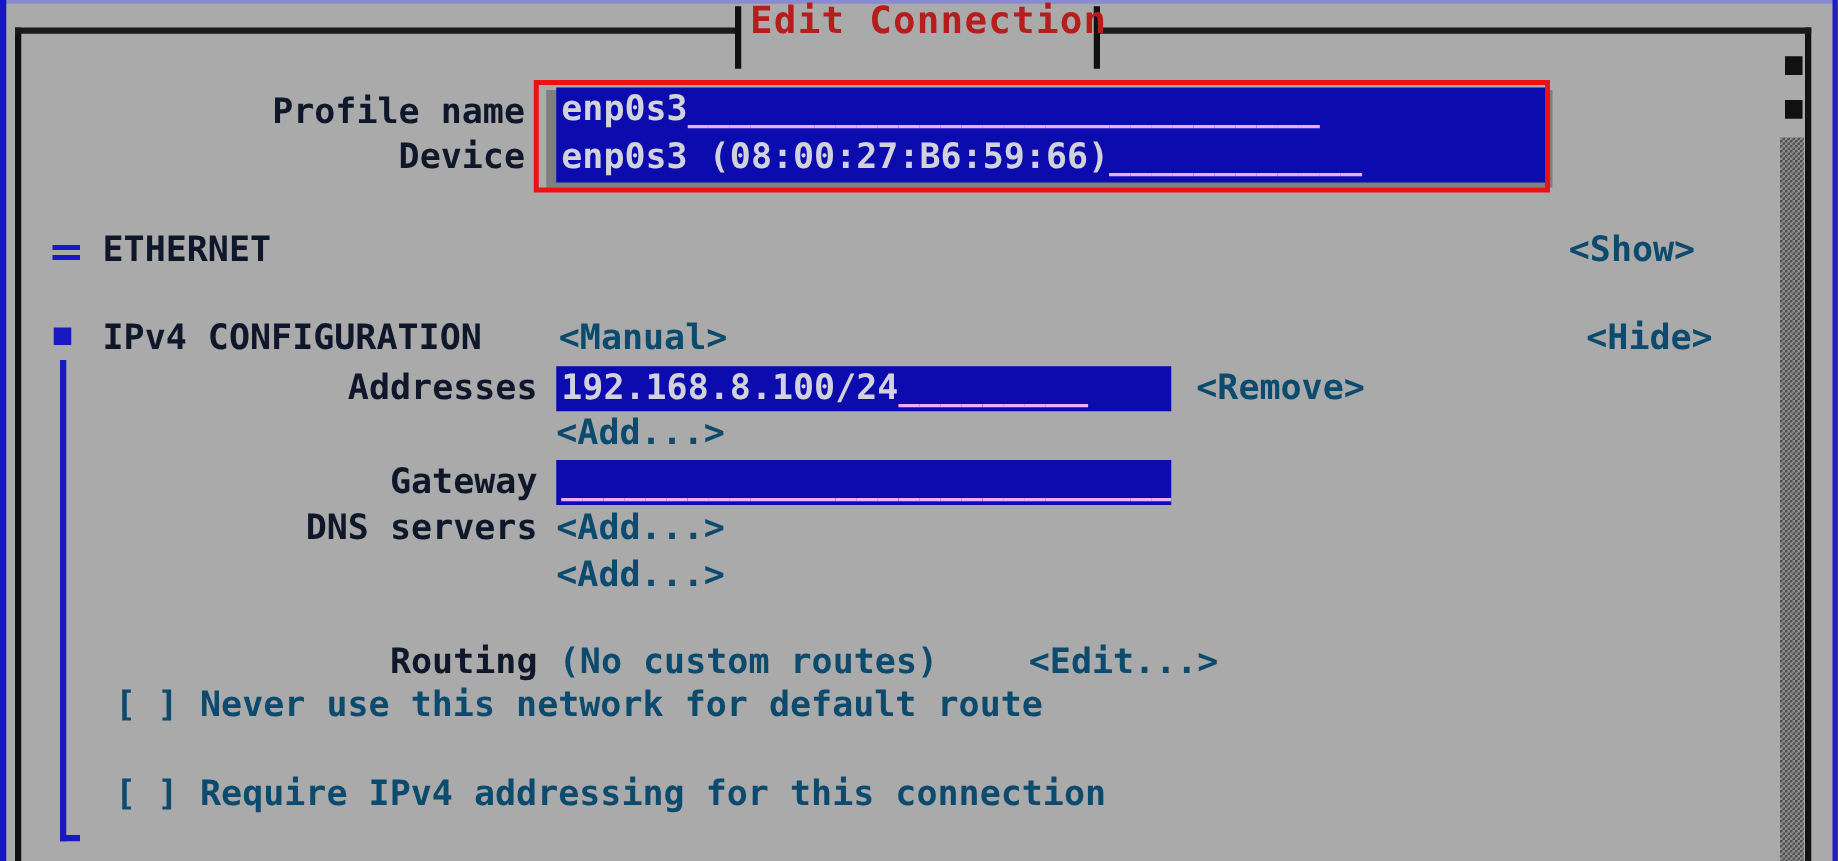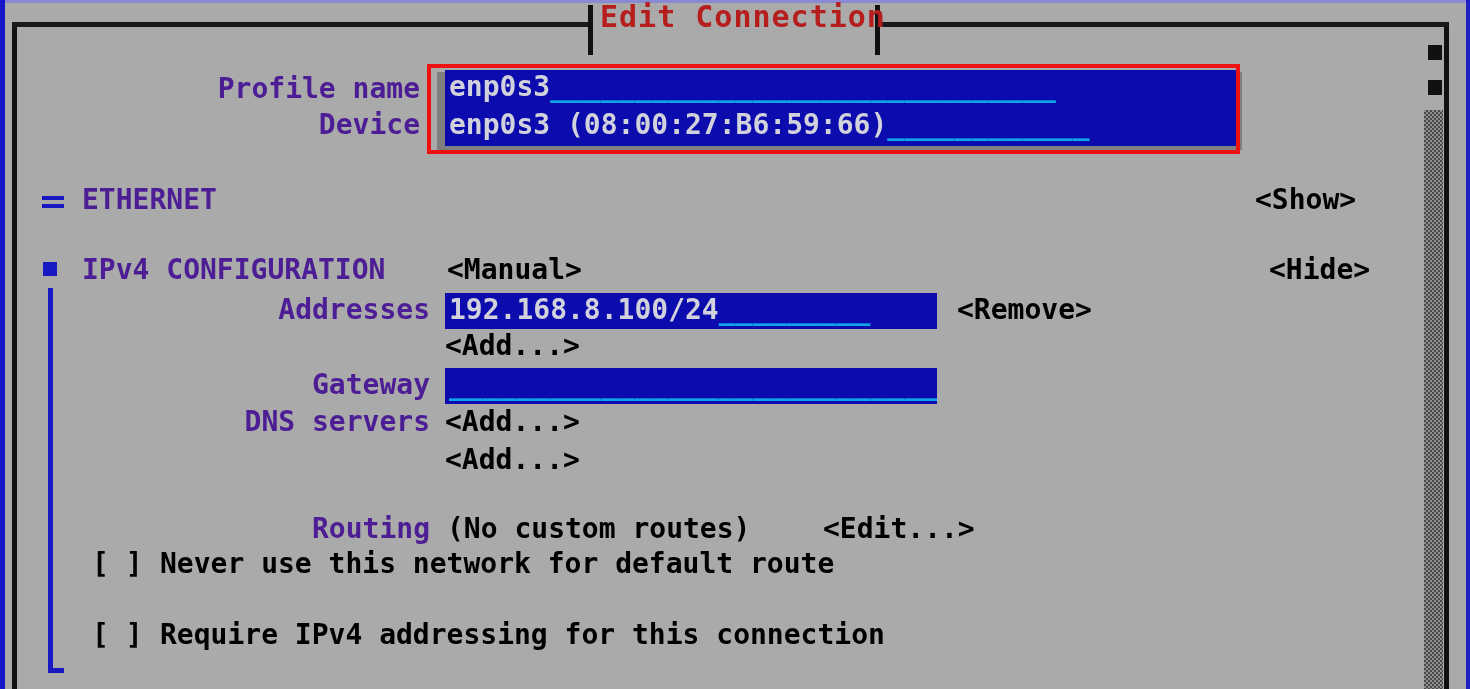--- a/index.html
+++ b/index.html
@@ -93,29 +93,29 @@
     background-image:
       linear-gradient(45deg, #4a4a4a 25%, transparent 25%, transparent 75%, #4a4a4a 75%),
       linear-gradient(45deg, #4a4a4a 25%, transparent 25%, transparent 75%, #4a4a4a 75%);
     background-size: 4px 4px;
     background-position: 0 0, 2px 2px;
   }
 
   
   .lbl {
     position: absolute;
-    color: #4c1d95;
+    color: #0f172a;
     font-size: 28px;
     font-weight: bold;
     white-space: pre;
     line-height: 34px;
   }
   .blk {
     position: absolute;
-    color: #000000;
+    color: #0c4a6e;
     font-size: 28px;
     font-weight: bold;
     white-space: pre;
     line-height: 34px;
   }
 
   
   .lbl.r, .blk.r { text-align: right; }
 
   
@@ -124,21 +124,21 @@
     background: #0b0bae;
     color: #d2d2dc;
     font-size: 28px;
     font-weight: bold;
     white-space: pre;
     line-height: 34px;
     overflow: hidden;
     box-sizing: border-box;
     padding-left: 4px;
   }
-  .field .fill { color: #0ea5e9; }
+  .field .fill { color: #f0abfc; }
 
   .field-shadow {
     position: absolute;
     background: #7f7f7f;
   }
 
   
   .annot {
     position: absolute;
     border: 4px solid #ee1111;

